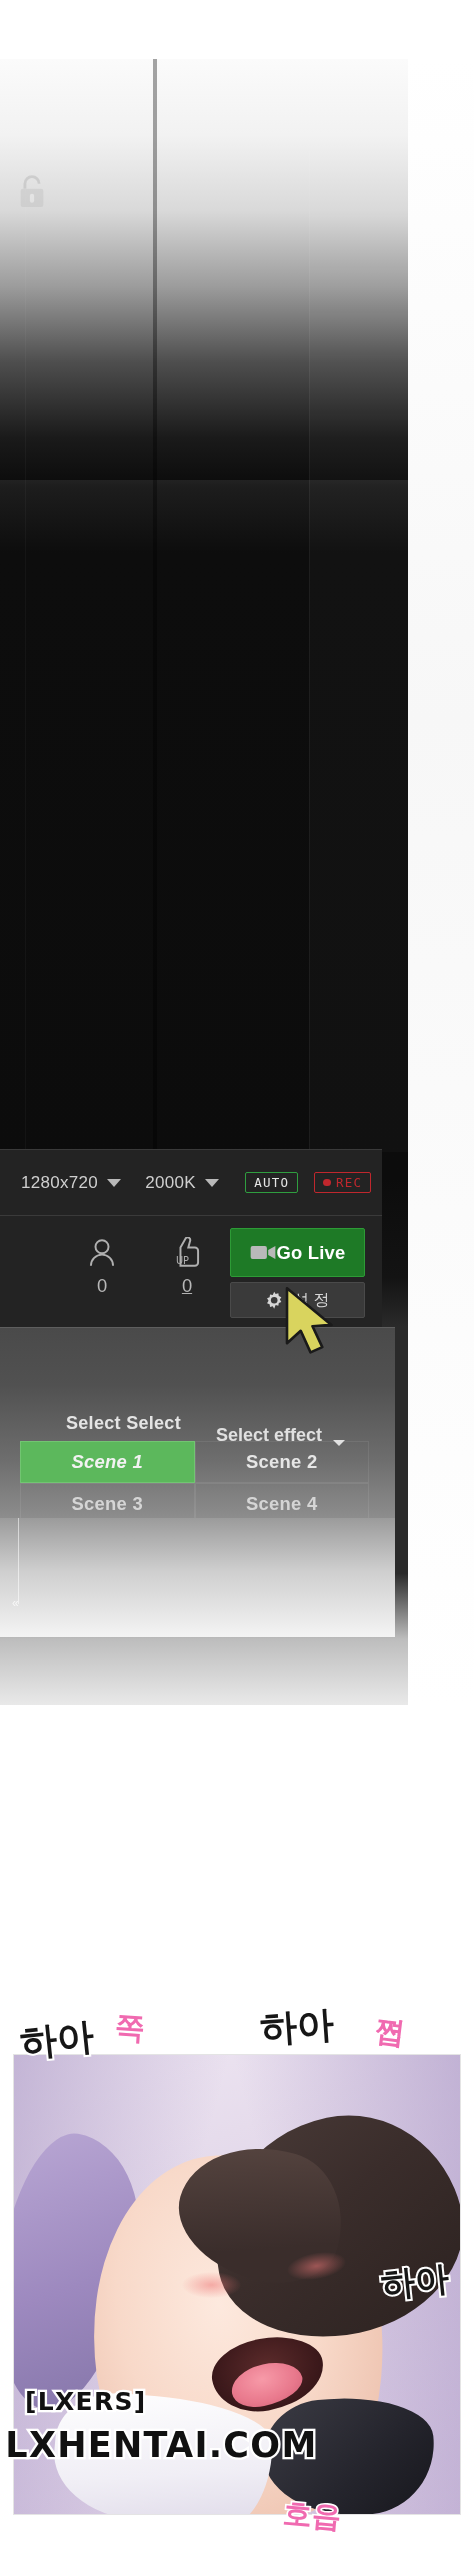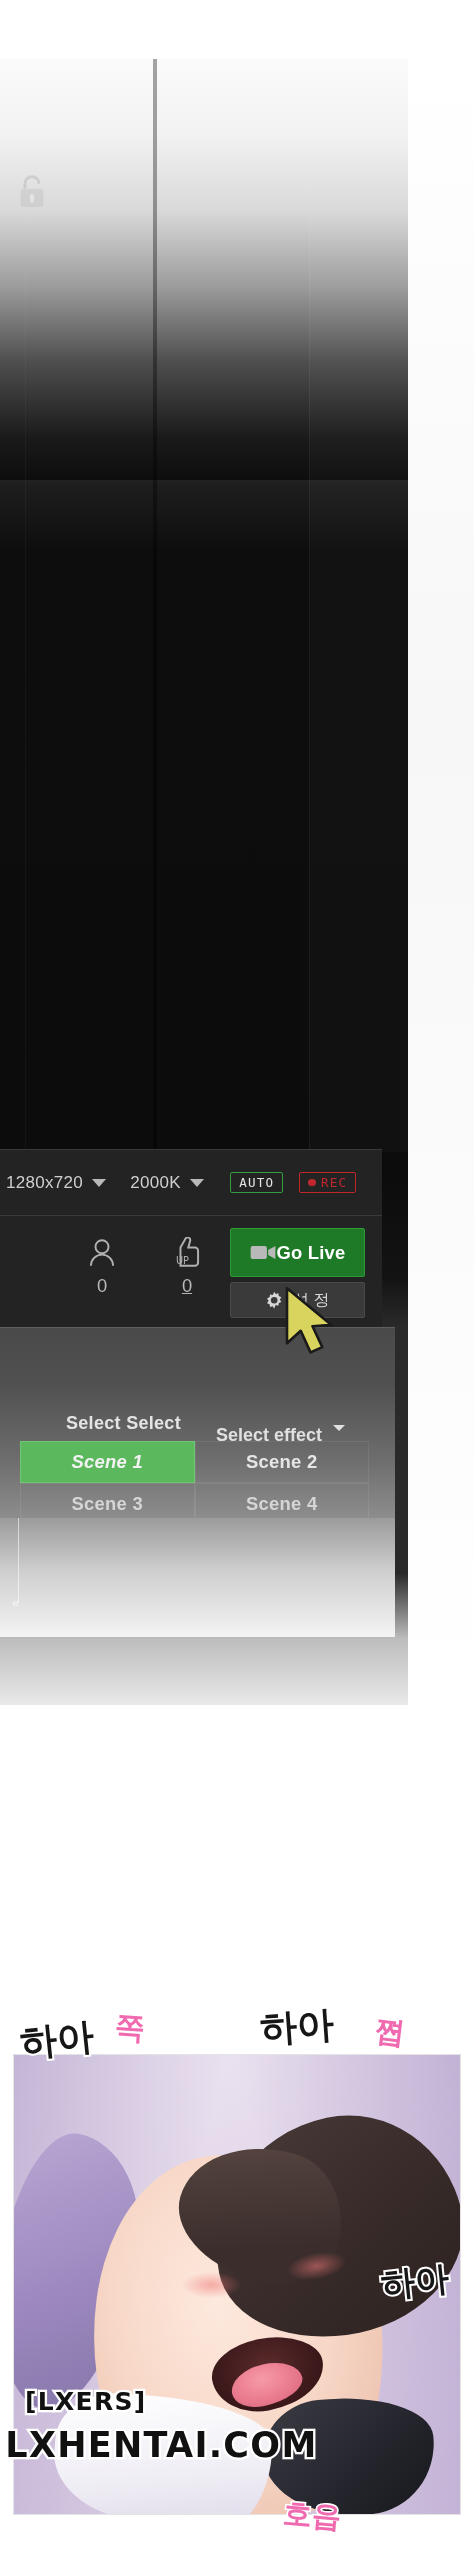--- a/index.html
+++ b/index.html
@@ -64,21 +64,21 @@
   .lock-wrap svg { width: 100%; height: 100%; display: block; }
 
   
   .ui-toolbar {
     position: absolute;
     left: 0; top: 1149px;
     width: 382px;
     height: 66px;
     display: flex;
     align-items: center;
-    padding-left: 6px;
+    padding-left: 21px;
     gap: 0px;
     background: #232323;
     border-top: 0.7px solid #3a3a3a;
   }
   .tb-select {
     display: flex; align-items: center; gap: 9.2px;
     color: #cfcfcf;
     font-size: 17px;
     letter-spacing: 0.3px;
     font-family: "Liberation Sans", sans-serif;
@@ -197,21 +197,21 @@
   }
   .scene-head-label {
     position: absolute; left: 66px;
     color: #e4e4e4; font-size: 18px; font-weight: bold;
     letter-spacing: 0.3px;
     white-space: nowrap;
   }
   .effect-head-label {
     position: absolute; left: 216px;
     color: #e0e0e0; font-size: 18px; font-weight: bold;
-    display: flex; align-items: flex-start; gap: 11px;
+    display: flex; align-items: flex-end; gap: 11px;
     white-space: nowrap;
     margin-top: 25px;
   }
   .caret.light {
     border-top-color: #e0e0e0;
     border-left-width: 6px; border-right-width: 6px; border-top-width: 6.6px;
   }
   .scene-grid {
     position: absolute;
     left: 20px; top: 113px;

